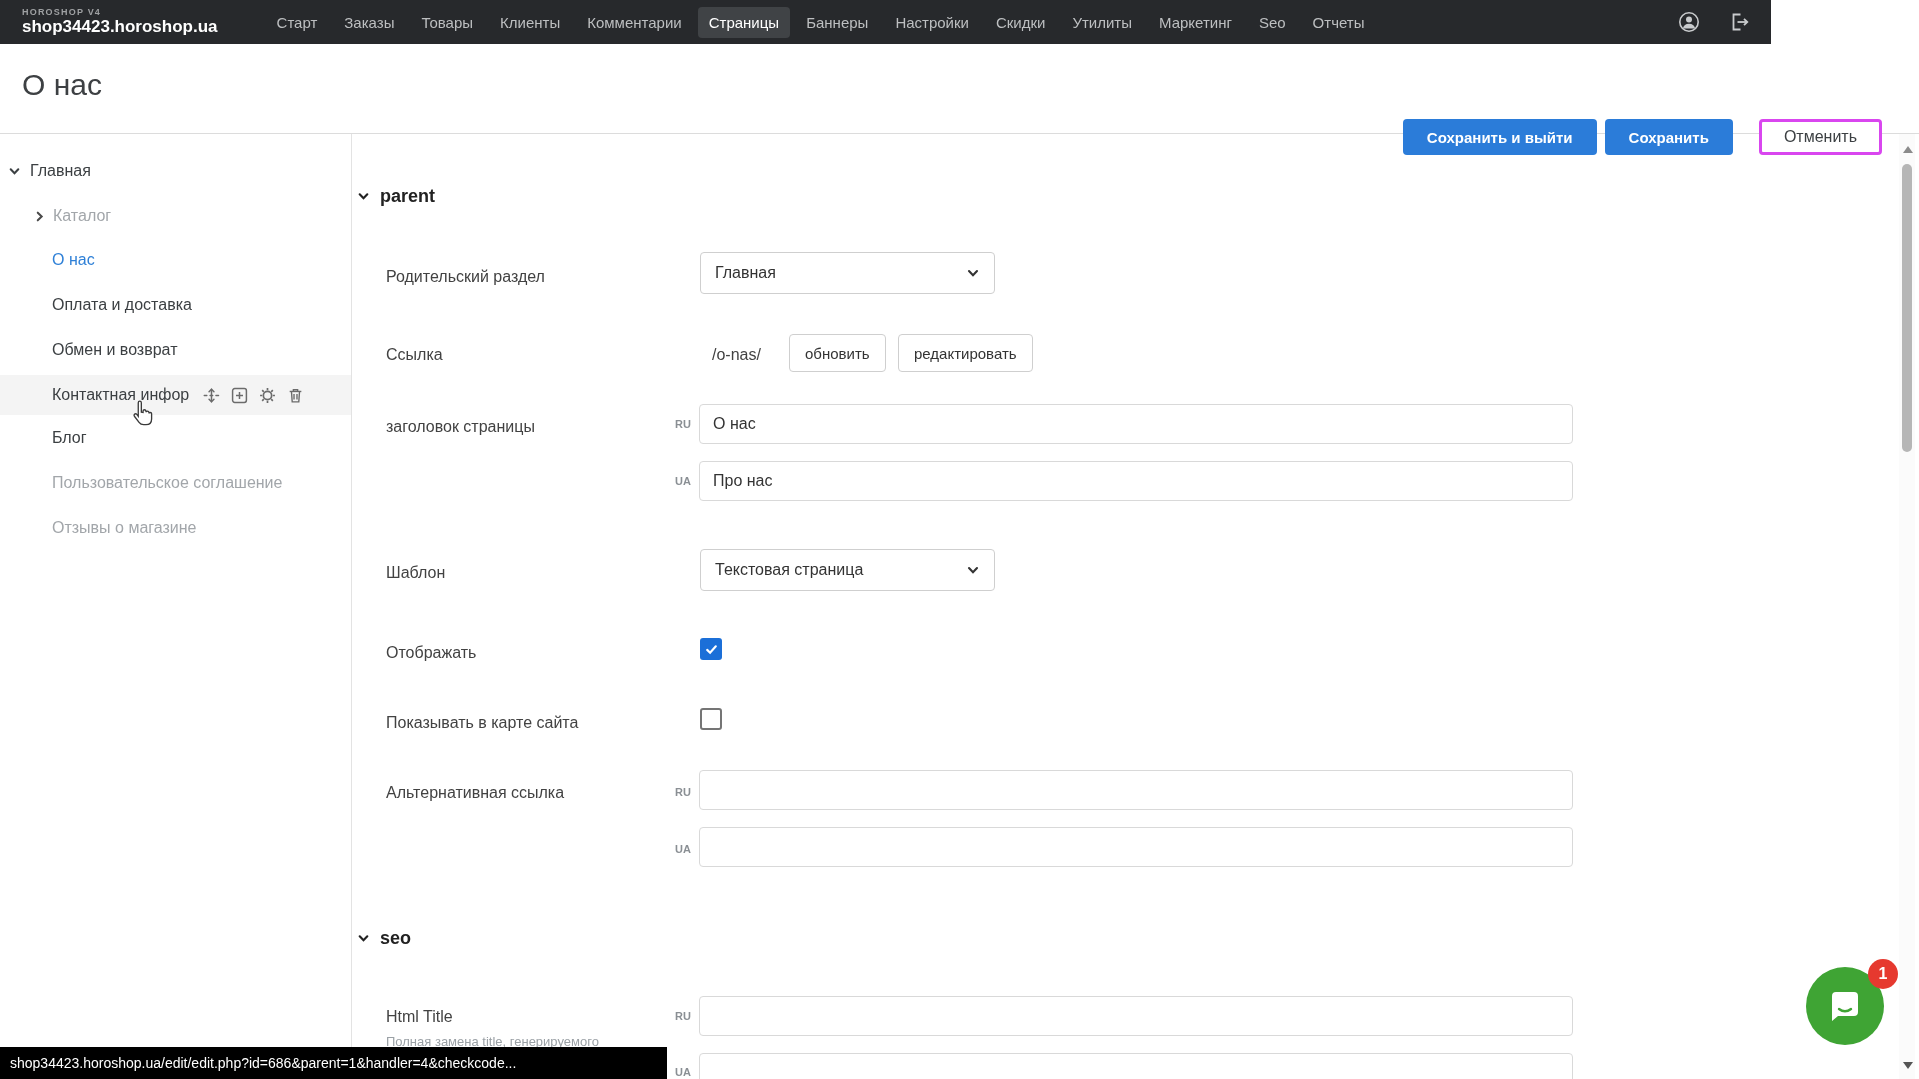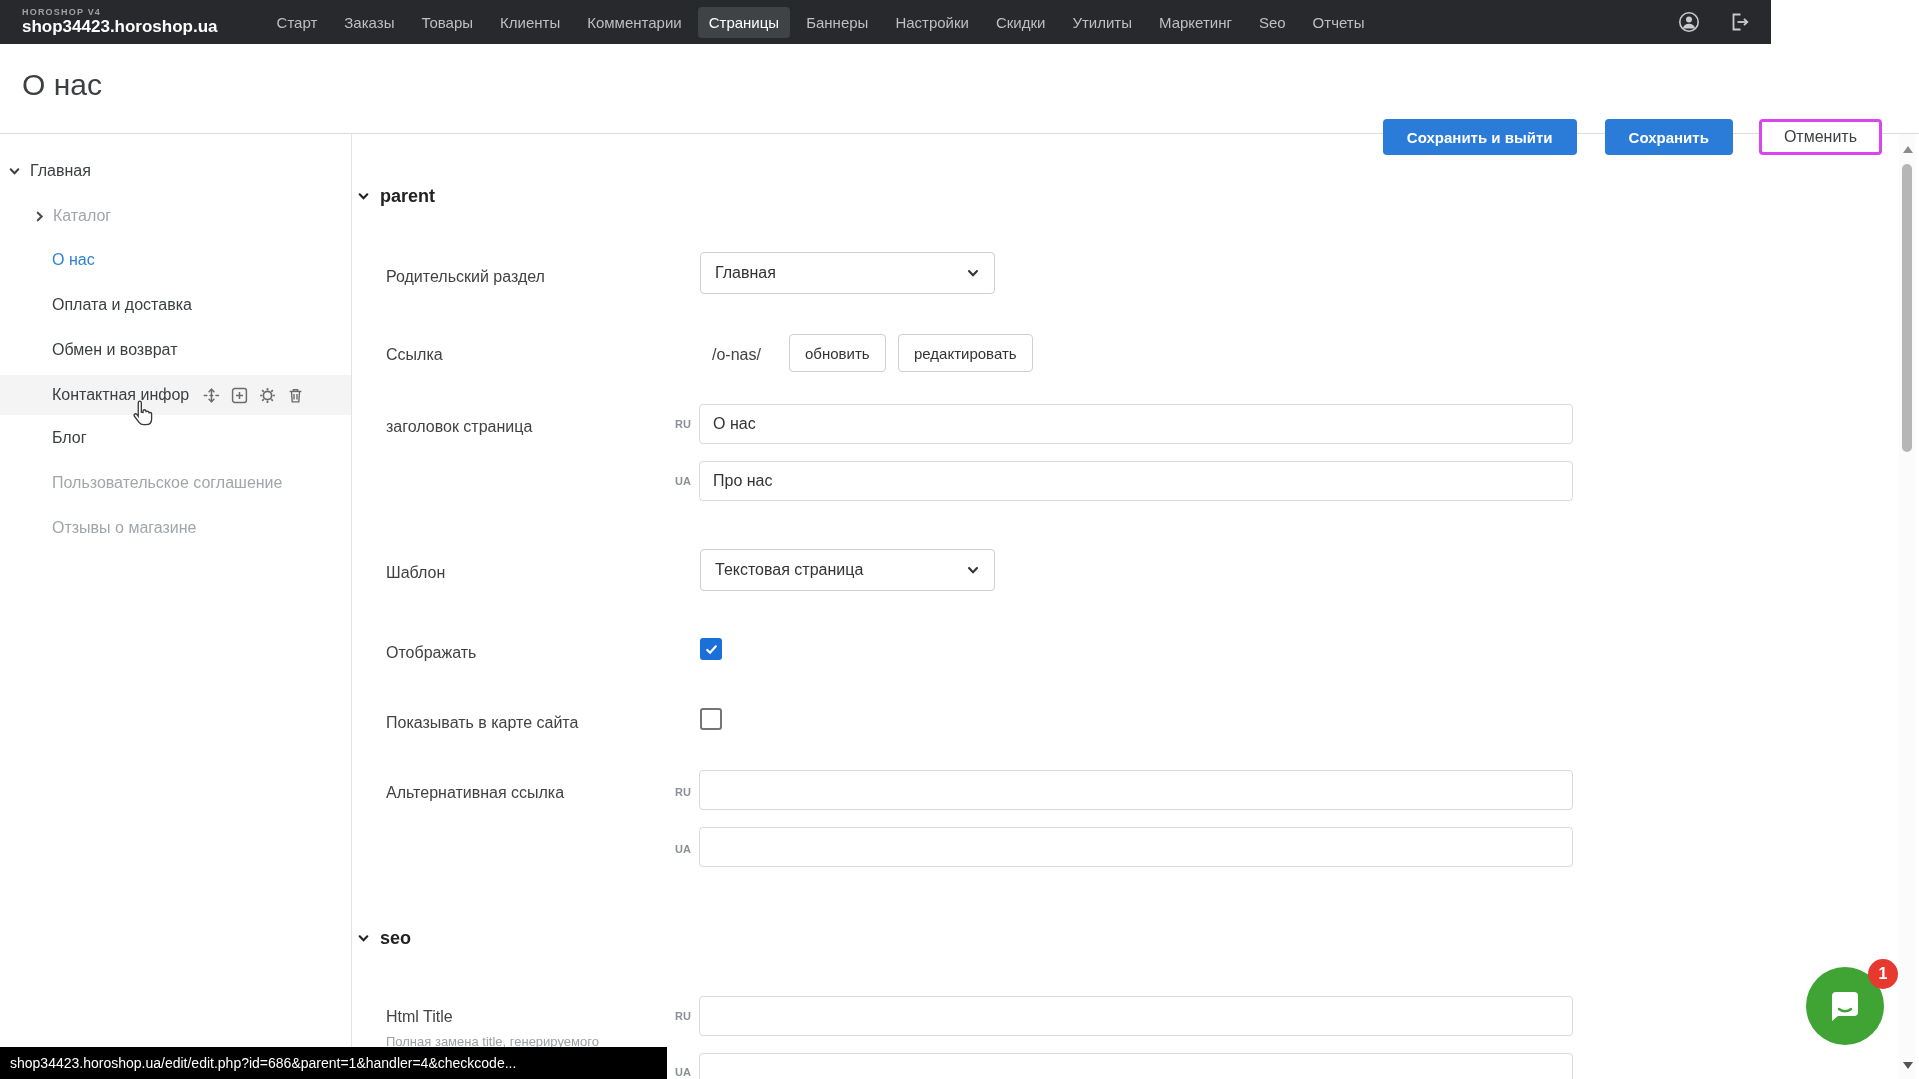--- a/index.html
+++ b/index.html
@@ -32,21 +32,21 @@
   .page-header {
     position:absolute; left:0; top:44px; width:1919px; height:90px;
     background:#fff; border-bottom:1px solid #dcdcdc;
   }
   .page-title { position:absolute; left:22px; top:24px; font-size:30px; color:#3d4043; }
   .header-buttons { position:absolute; right:37px; top:75px; display:flex; align-items:center; }
   .btn { height:36px; border-radius:4px; font-size:15px; font-weight:bold;
          font-family:"Liberation Sans",sans-serif; cursor:pointer; border:none; }
   .btn-primary { background:#2b7cd9; color:#fff; padding:0 24px; }
   .btn-plain { background:#fff; color:#3c4043; border:3px solid #d946ef; padding:0 22px; font-weight:normal; font-size:16px; }
-  .btn + .btn { margin-left:28px; }
+  .btn + .btn { margin-left:8px; }
   .btn.cancel-gap { margin-left:26px; }
 
   
   .sidebar { position:absolute; left:0; top:134px; width:351px; bottom:0; background:#fff; }
   .side-divider { position:absolute; left:351px; top:134px; bottom:0; width:1px; background:#e3e3e3; }
   .side-row { position:absolute; left:0; width:351px; height:40px; display:flex; align-items:center;
               font-size:16px; color:#3c4043; cursor:pointer; }
   .side-row .chev { width:13px; height:13px; flex:0 0 auto; }
   .lvl0 { padding-left:8px; gap:9px; }
   .lvl1 { padding-left:52px; }
@@ -233,21 +233,21 @@
     <svg viewBox="0 0 14 14" fill="none" stroke="#333" stroke-width="2.1" stroke-linecap="round">
         <path d="M3 5 L7 9.2 L11 5"></path>
       </svg>
   </div>
 
   <div class="form-label" style="left:386px; top:346px;">Ссылка</div>
   <div class="link-path" style="left:712px; top:346px;">/o-nas/</div>
   <button class="mini-btn" style="left:789px; top:334px;">обновить</button>
   <button class="mini-btn" style="left:898px; top:334px;">редактировать</button>
 
-  <div class="form-label" style="left:386px; top:418px;">заголовок страница</div>
+  <div class="form-label" style="left:386px; top:418px;">заголовок страницы</div>
   <span class="lang-badge" style="left:675px; top:418px;">RU</span>
   <input class="text-input" style="left: 699px; top: 404px;" value="О нас">
   <span class="lang-badge" style="left:675px; top:475px;">UA</span>
   <input class="text-input" style="left: 699px; top: 461px;" value="Про нас">
 
   <div class="form-label" style="left:386px; top:564px;">Шаблон</div>
   <div class="select" style="left:700px; top:549px;">
     <span>Текстовая страница</span>
     <svg viewBox="0 0 14 14" fill="none" stroke="#333" stroke-width="2.1" stroke-linecap="round">
         <path d="M3 5 L7 9.2 L11 5"></path>

